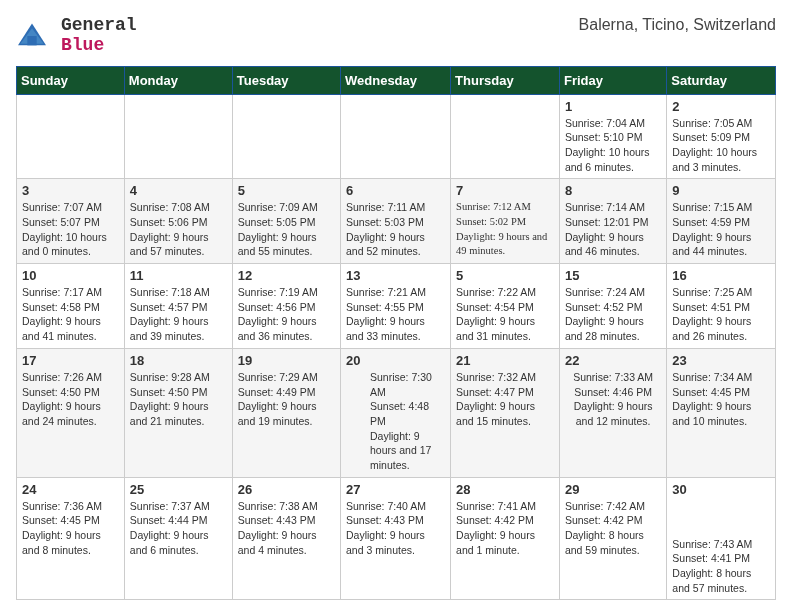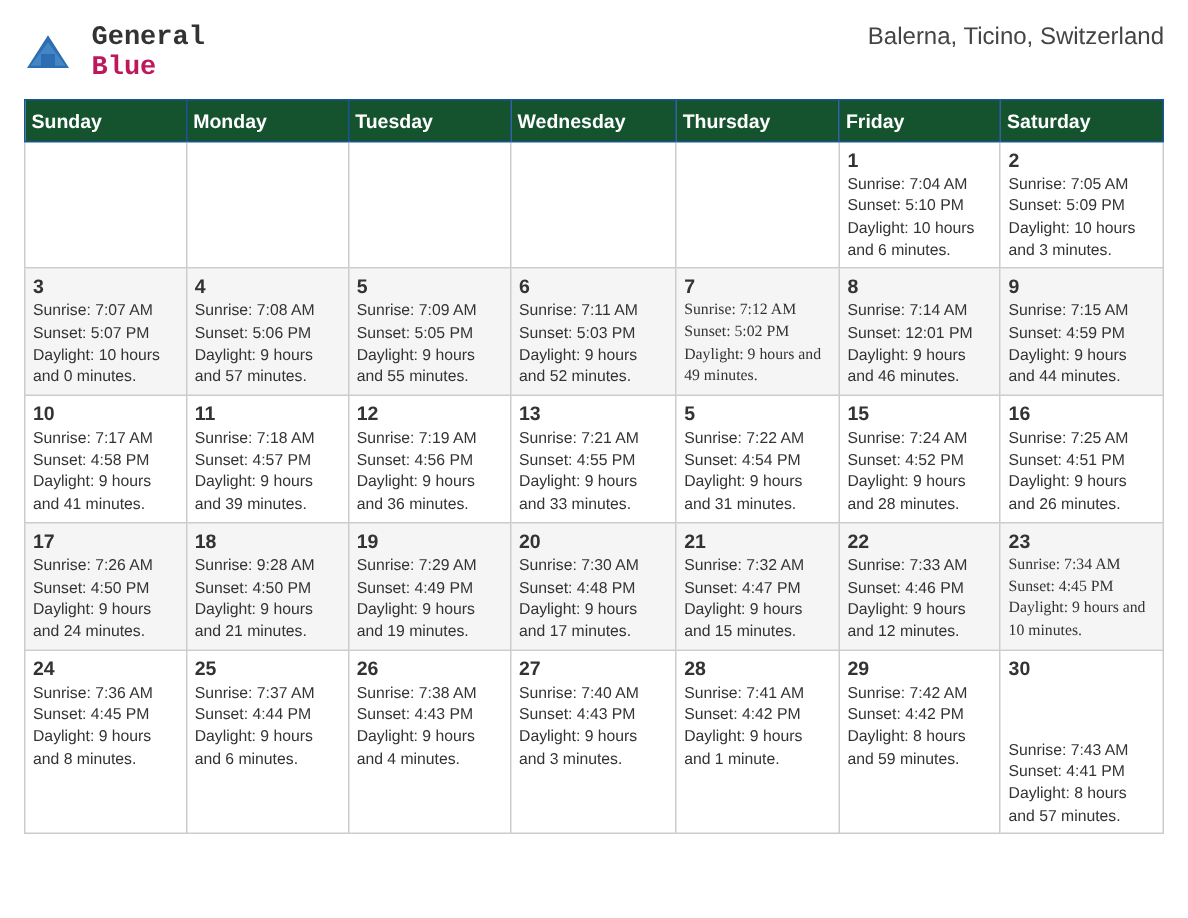--- a/index.html
+++ b/index.html
@@ -249,39 +249,39 @@
 Daylight: 9 hours and 21 minutes.</div>
         </td>
         <td>
           <span class="day-num">19</span>
           <div class="day-info" style="white-space: pre-line;">Sunrise: 7:29 AM
 Sunset: 4:49 PM
 Daylight: 9 hours and 19 minutes.</div>
         </td>
         <td>
           <span class="day-num">20</span>
-          <div class="day-info" style="white-space: pre-line;">Sunrise: 7:30 AM
+          <div class="day-info" style="white-space: pre-line; margin-left: 24px;">Sunrise: 7:30 AM
 Sunset: 4:48 PM
 Daylight: 9 hours and 17 minutes.</div>
         </td>
         <td>
           <span class="day-num">21</span>
           <div class="day-info" style="white-space: pre-line;">Sunrise: 7:32 AM
 Sunset: 4:47 PM
 Daylight: 9 hours and 15 minutes.</div>
         </td>
         <td>
           <span class="day-num">22</span>
-          <div class="day-info" style="white-space: pre-line;">Sunrise: 7:33 AM
+          <div class="day-info" style="white-space: pre-line; text-align: center;">Sunrise: 7:33 AM
 Sunset: 4:46 PM
 Daylight: 9 hours and 12 minutes.</div>
         </td>
         <td>
           <span class="day-num">23</span>
-          <div class="day-info" style="white-space: pre-line; font-family: Liberation Serif, serif;">Sunrise: 7:34 AM
+          <div class="day-info" style="white-space: pre-line;">Sunrise: 7:34 AM
 Sunset: 4:45 PM
 Daylight: 9 hours and 10 minutes.</div>
         </td>
       </tr>
       <tr>
         <td>
           <span class="day-num">24</span>
           <div class="day-info" style="white-space: pre-line;">Sunrise: 7:36 AM
 Sunset: 4:45 PM
 Daylight: 9 hours and 8 minutes.</div>

